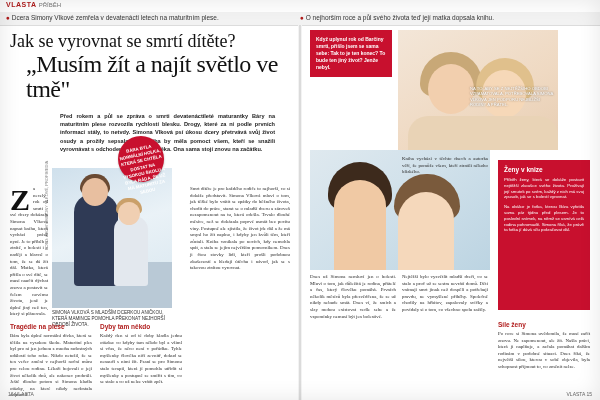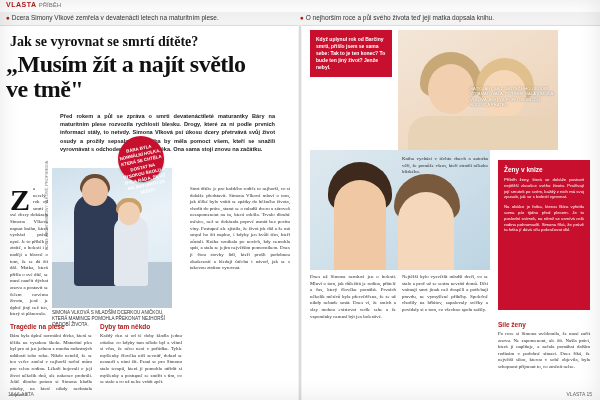--- a/index.html
+++ b/index.html
@@ -41,25 +41,25 @@
 
   
   .gutter{
     position:absolute;left:298px;top:25px;width:4px;height:375px;
     background:linear-gradient(to right,#ffffff,#cfcfcf,#ffffff);
   }
 
   
   .headline{
     position:absolute;left:10px;top:34px;width:250px;
-    font-size:14px;font-weight:bold;line-height:15px;color:#111;
+    font-size:18px;font-weight:normal;line-height:15px;color:#111;
   }
   .bigtitle{
-    position:absolute;left:6px;top:52px;width:255px;
-    font-size:24px;font-weight:bold;line-height:25px;color:#111;
+    position:absolute;left:26px;top:52px;width:255px;
+    font-size:24px;font-weight:normal;line-height:25px;color:#111;
     letter-spacing:-.5px;
   }
   .perex{
     position:absolute;left:60px;top:112px;width:215px;
     font-family:"Liberation Sans", sans-serif;
     font-size:5.6px;line-height:8.2px;font-weight:bold;color:#222;
     text-align:justify;
   }
 
   

